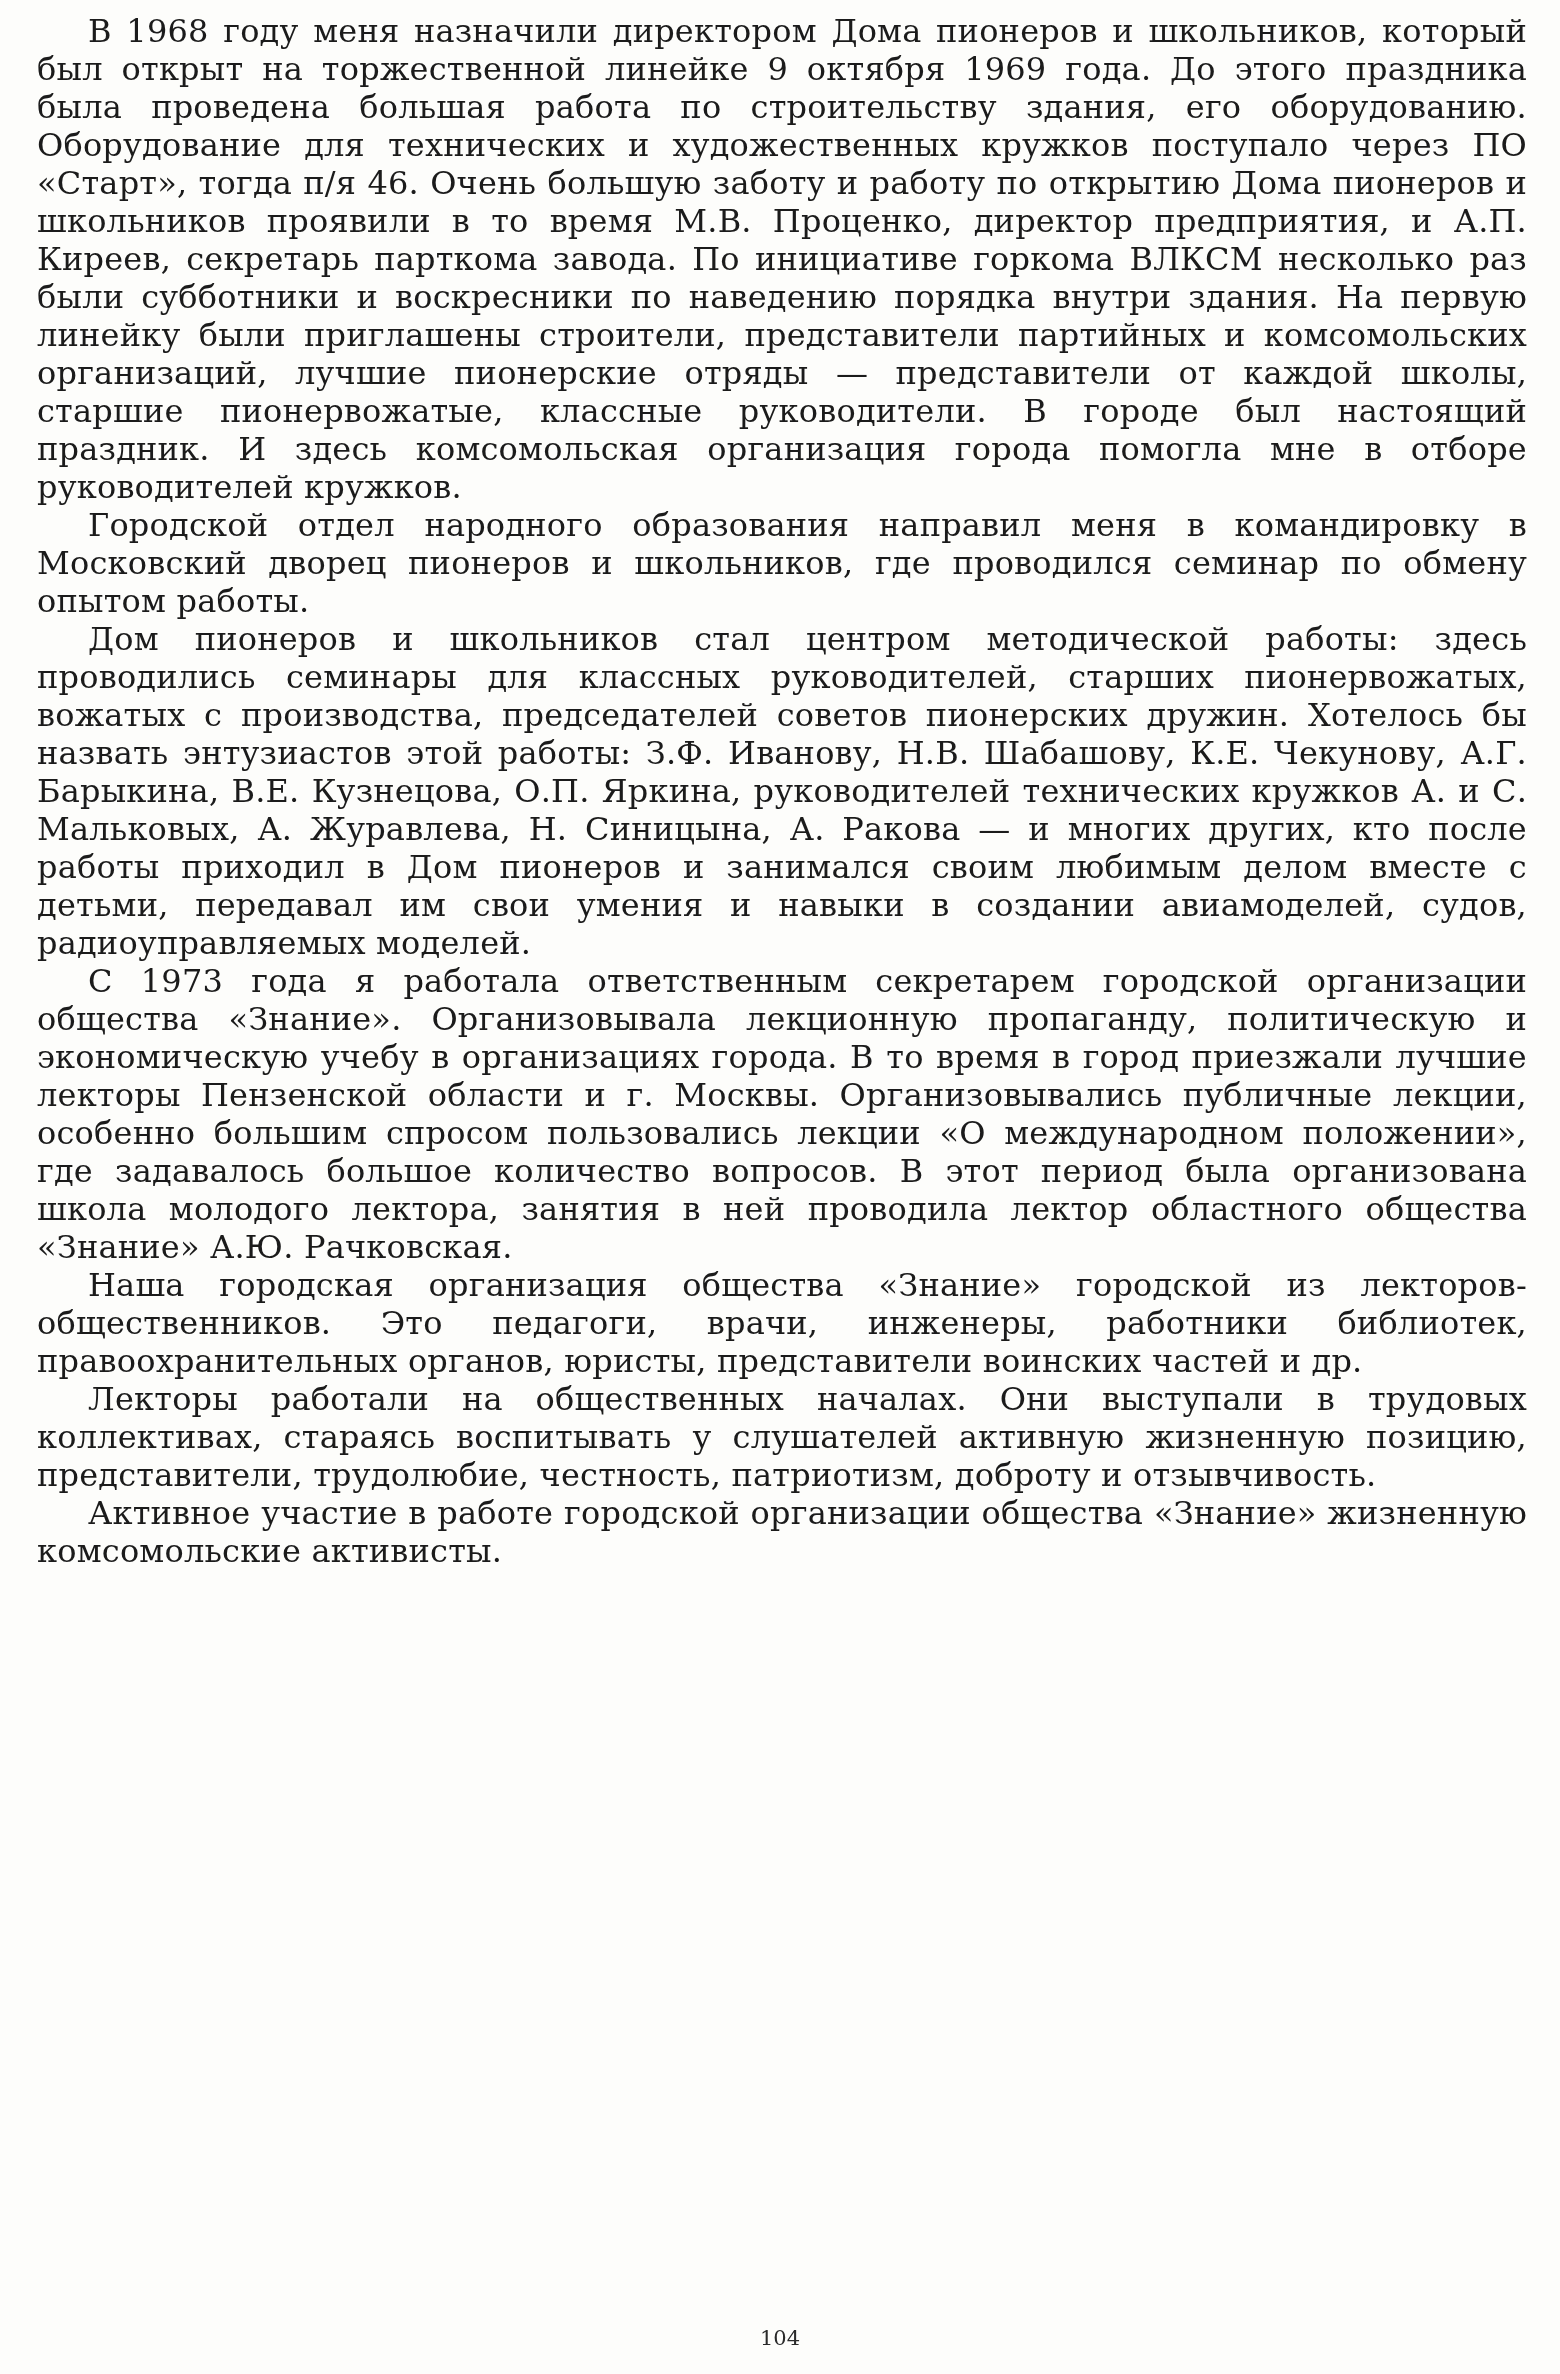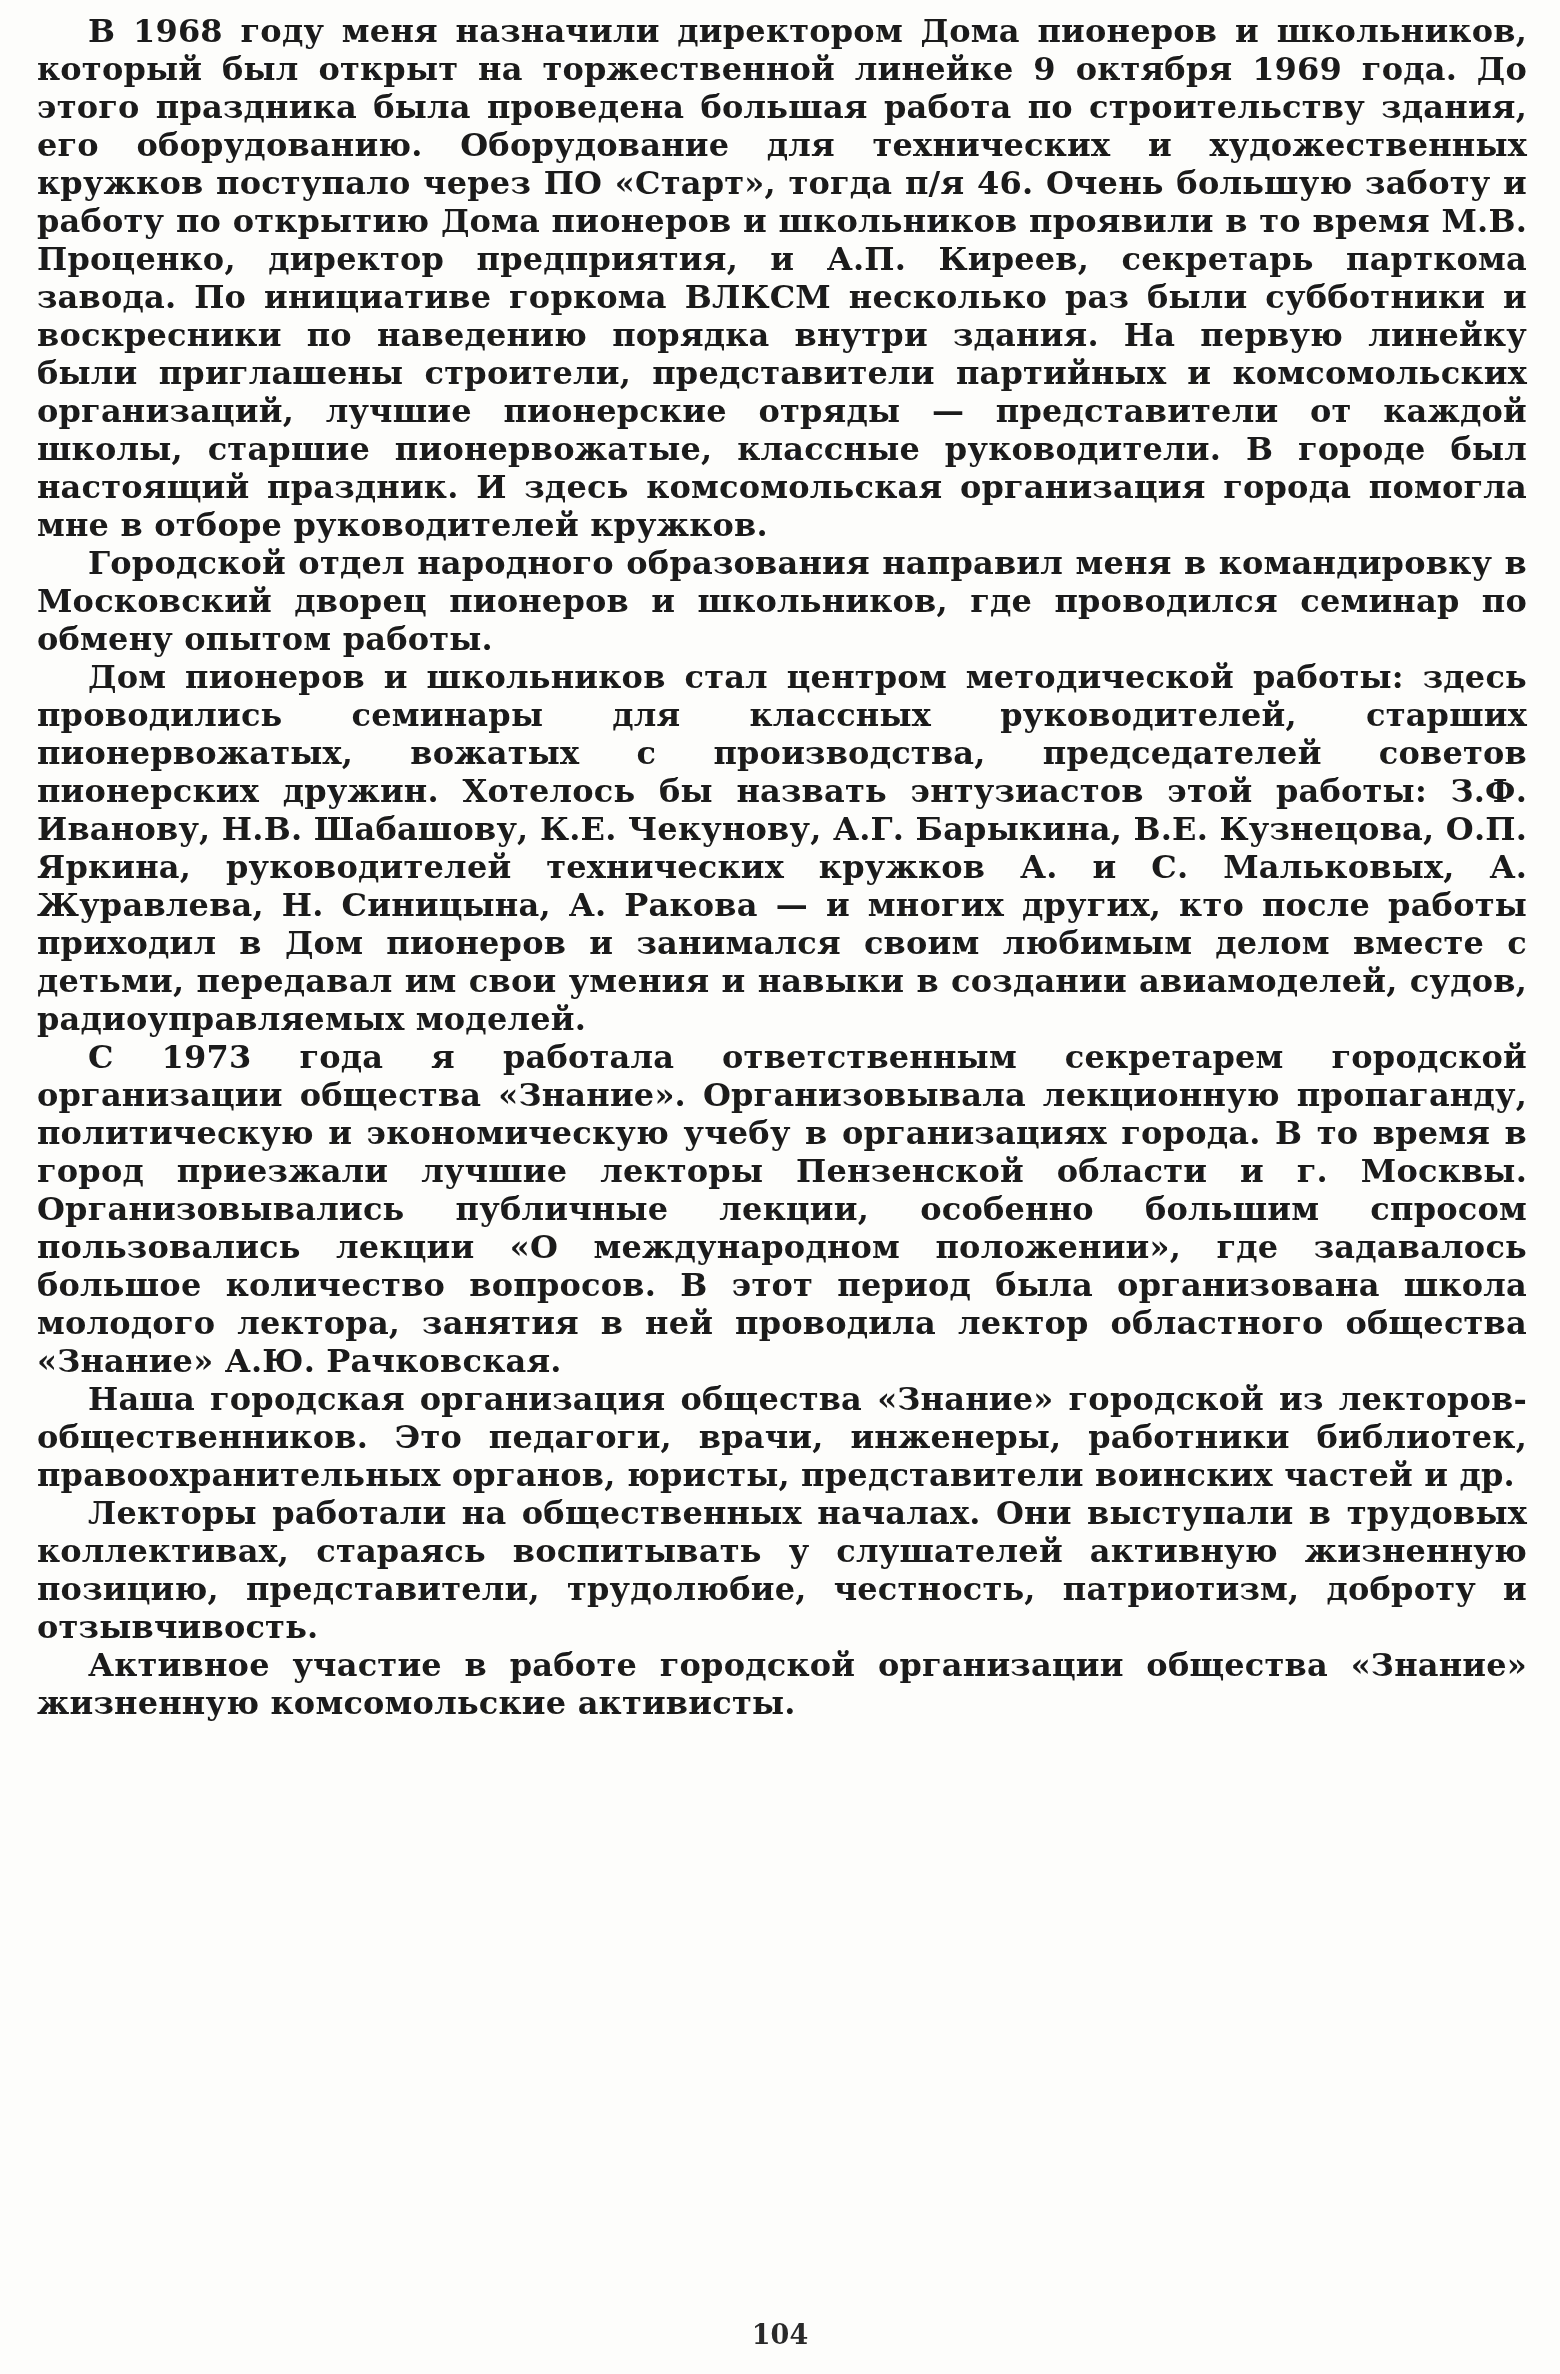--- a/index.html
+++ b/index.html
@@ -20,38 +20,38 @@
     inset: 0;
   }
   .text-block {
     position: absolute;
     top: 11.7px;
     left: 37px;
     right: 33px;
     text-align: justify;
     font-size: 32px;
     line-height: 38px;
-    font-weight: bold;
+    font-weight: normal;
     letter-spacing: 0.2px;
     hyphens: auto;
     -webkit-hyphens: auto;
   }
   .para {
     margin: 0;
     padding: 0;
     text-indent: 51px;
   }
   .page-number {
     position: absolute;
     bottom: 25px;
     left: 0;
     width: 100%;
     text-align: center;
-    font-size: 27px;
-    font-weight: bold;
+    font-size: 21px;
+    font-weight: normal;
     color: #2a2a2a;
   }
 </style>
 </head>
 <body>
 
 <div class="page">
   <div class="text-block">
     <p class="para">В 1968 году меня назначили директором Дома пионеров и школьников, который был открыт на торжественной линейке 9 октября 1969 года. До этого праздника была проведена большая работа по строительству здания, его оборудованию. Оборудование для технических и художественных кружков поступало через ПО «Старт», тогда п/я 46. Очень большую заботу и работу по открытию Дома пионеров и школьников проявили в то время М.В. Проценко, директор предприятия, и А.П. Киреев, секретарь парткома завода. По инициативе горкома ВЛКСМ несколько раз были субботники и воскресники по наведению порядка внутри здания. На первую линейку были приглашены строители, представители партийных и комсомольских организаций, лучшие пионерские отряды — представители от каждой школы, старшие пионервожатые, классные руководители. В городе был настоящий праздник. И здесь комсомольская организация города помогла мне в отборе руководителей кружков.</p>
     <p class="para">Городской отдел народного образования направил меня в командировку в Московский дворец пионеров и школьников, где проводился семинар по обмену опытом работы.</p>

